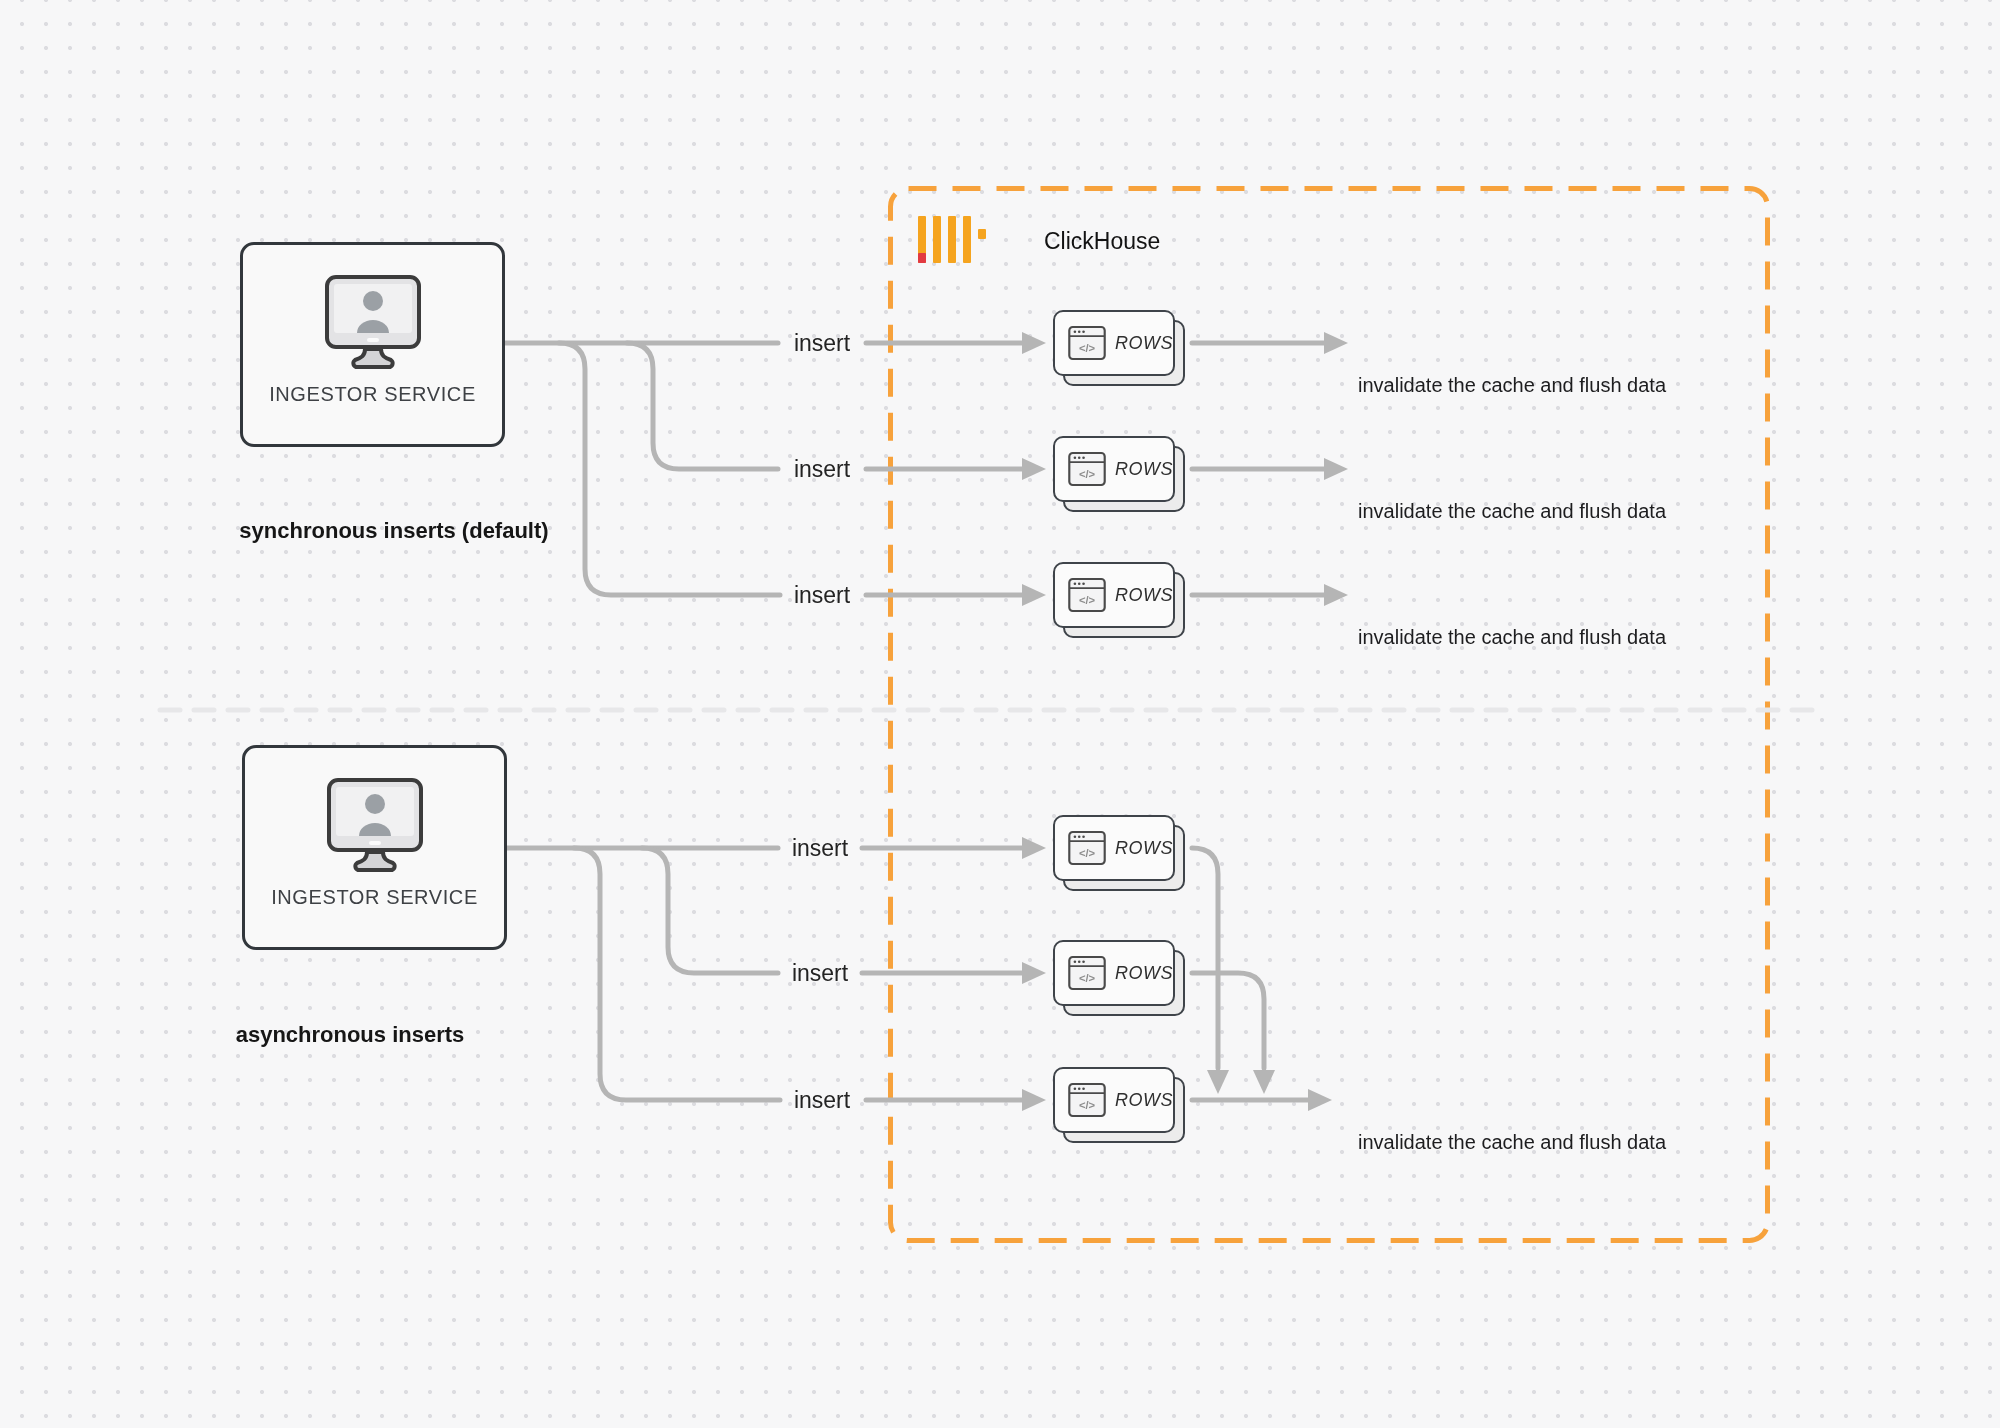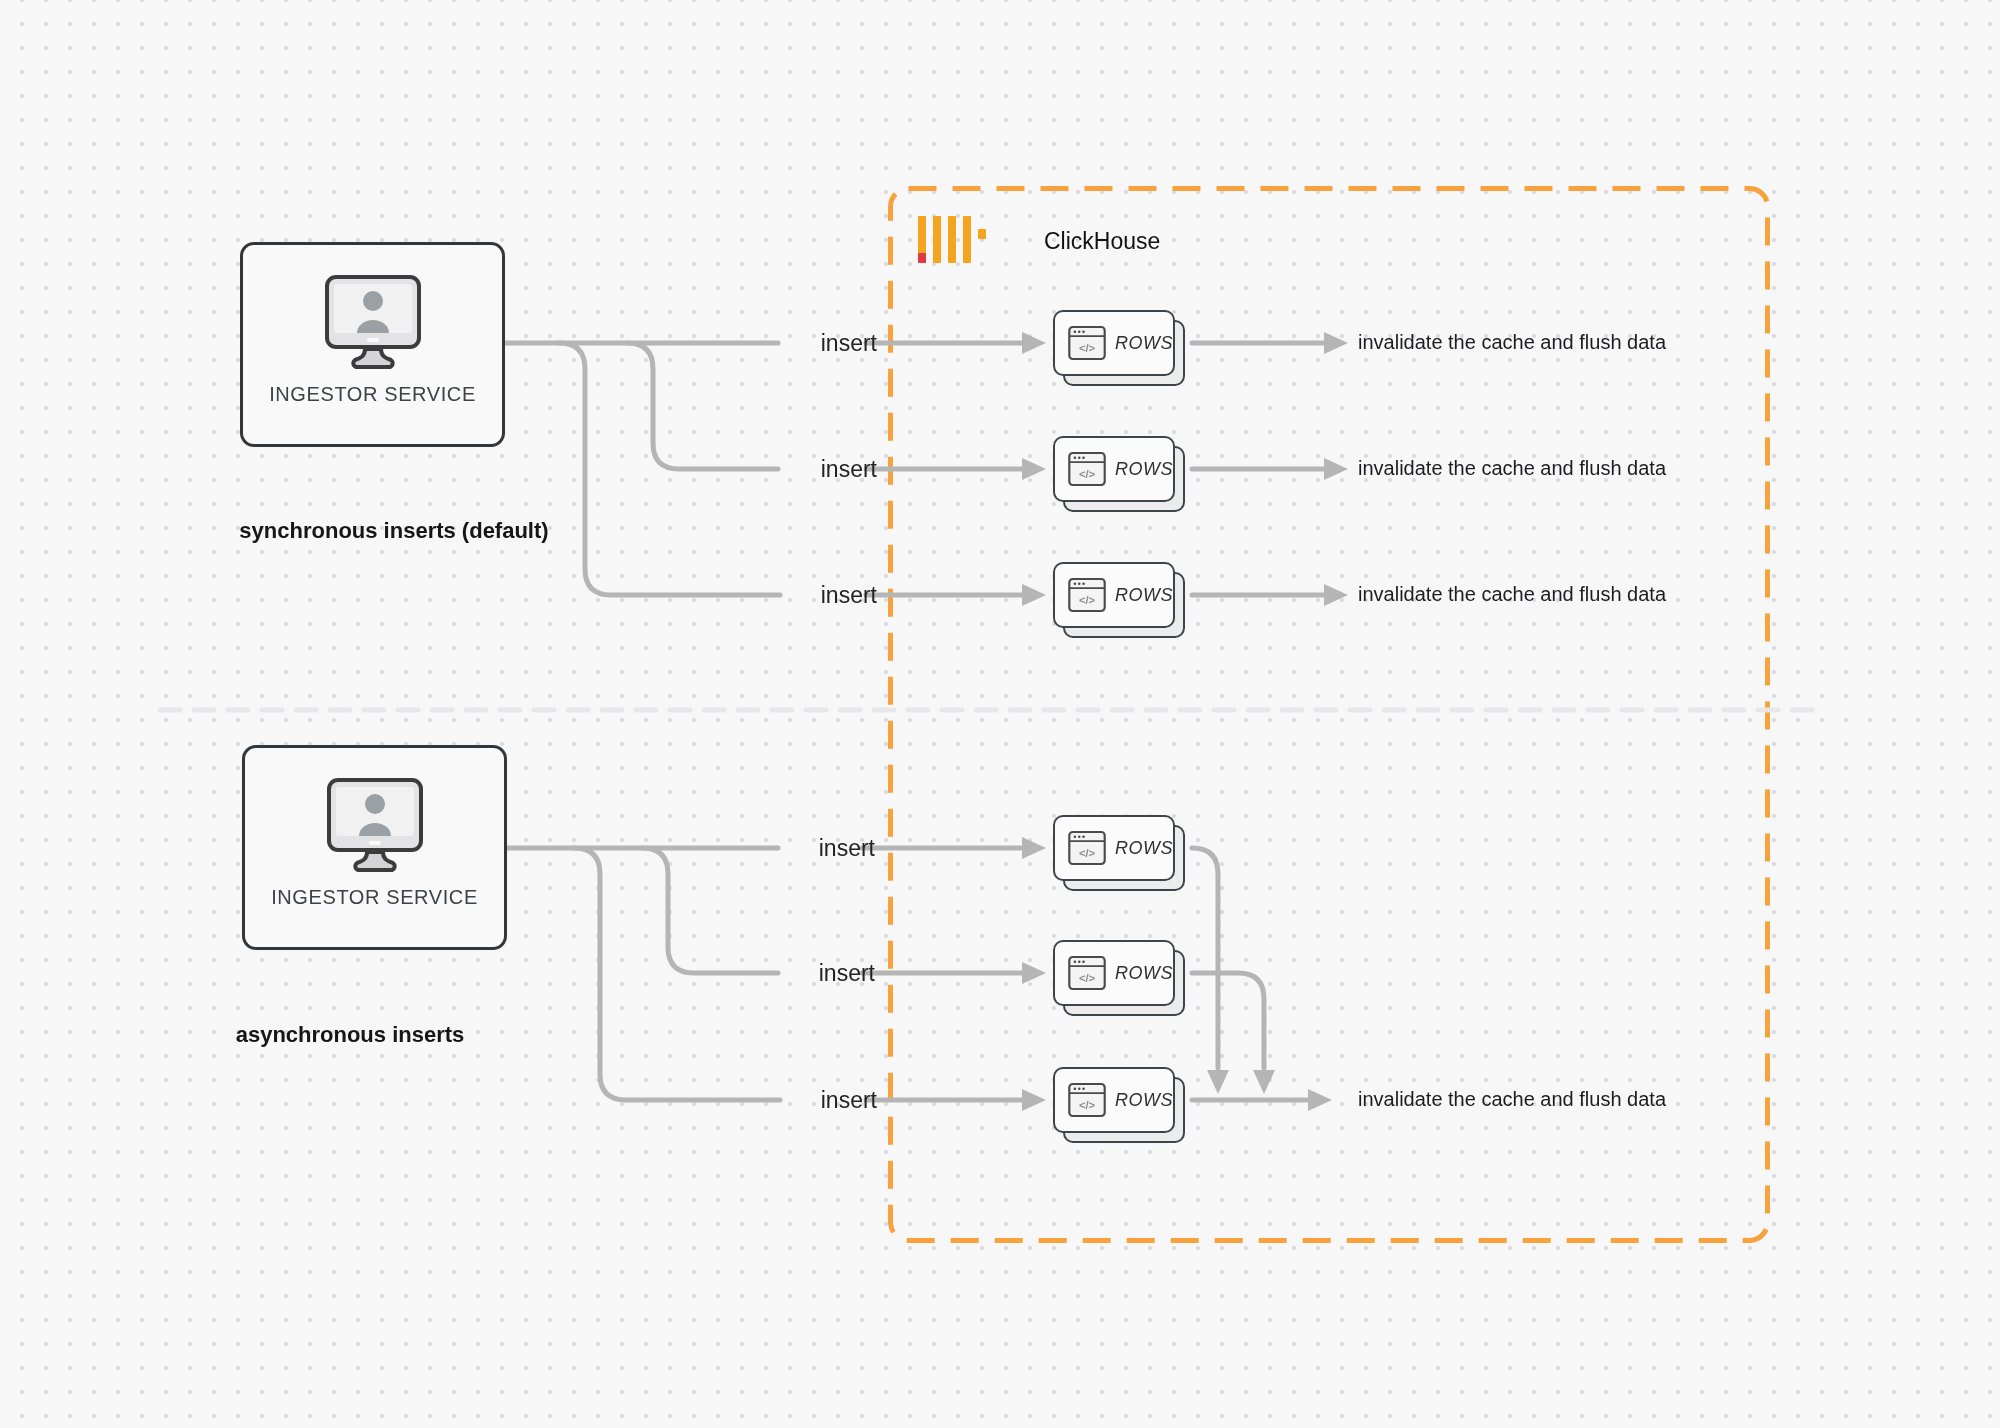--- a/index.html
+++ b/index.html
@@ -61,23 +61,23 @@
   .rows-card .front{
     position:absolute;left:0;top:0;width:122px;height:66px;
     background:var(--card-fill);border:2.5px solid var(--card-border);border-radius:10px;
     display:flex;align-items:center;padding-left:13px;gap:9px;
   }
   .rows-card .rows-label{
     font-style:italic;font-size:18px;letter-spacing:0.5px;color:#2f2f2f;font-weight:500;
   }
 
   .insert-label{
-    width:110px;text-align:right;font-size:23px;color:#232323;z-index:2;
-  }
-  .result-label{font-size:20px;color:var(--ink);white-space:nowrap;z-index:2;}
+    width:110px;text-align:center;font-size:23px;color:#232323;z-index:2;
+  }
+  .result-label{font-size:20px;color:var(--ink);white-space:nowrap;z-index:2;margin-top:43px;}
 </style>
 </head>
 <body>
 
 <div class="canvas">
 
   <svg class="layer" width="2000" height="1428" viewBox="0 0 2000 1428">
 
     <rect class="ch-frame" x="890.5" y="188.5" width="877" height="1052" rx="18" stroke-dasharray="28 16"></rect>
 

